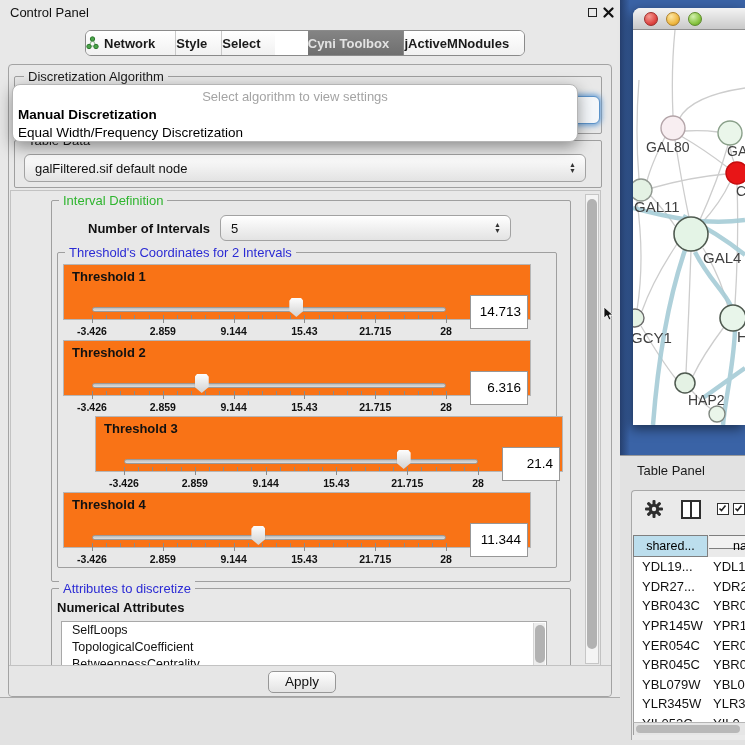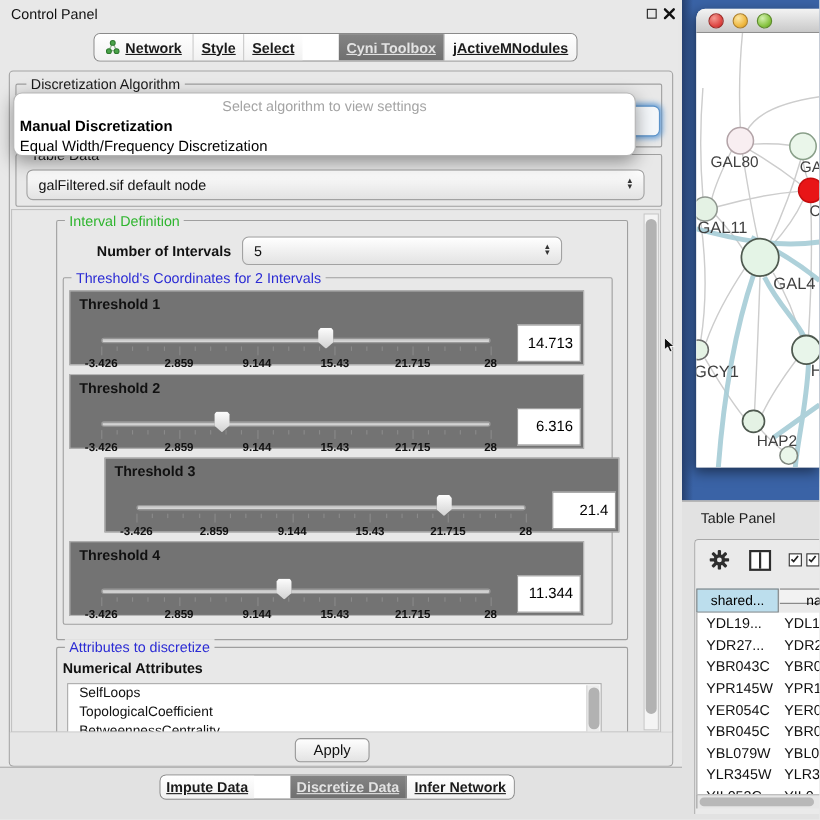--- a/index.html
+++ b/index.html
@@ -11,21 +11,21 @@
   
   #titlebar { left:0; top:0; width:620px; height:24px; background:#e8e8e8; }
   #title-text { left:10px; top:5px; font-size:13px; color:#111; }
   .winbtn { top:6px; width:12px; height:12px; display:flex; align-items:center; justify-content:center; cursor:default; }
   #float-btn { left:586px; }
   #close-btn { left:602px; }
   .sq { width:9px; height:9px; border:1.5px solid #222; background:transparent; }
 
   
   .tabbar { display:flex; border:1px solid #8a8a8a; border-radius:6px; overflow:hidden; background:#fff; }
-  .tab { display:flex; align-items:center; justify-content:center; gap:5px; font-size:13px; font-weight:bold; color:#1a1a1a; background:linear-gradient(#ffffff,#f1f1f1);text-decoration:underline; }
+  .tab { display:flex; align-items:center; justify-content:flex-start; gap:5px; font-size:13px; font-weight:bold; color:#1a1a1a; background:linear-gradient(#ffffff,#f1f1f1); }
   .tab.sep { border-left:1px solid #c9c9c9; }
   .tab.hard { border-left:1px solid #8a8a8a; }
   .tab.selected { background:linear-gradient(#848484,#6f6f6f); color:#e3e3e3; border-left:none;margin-left:33px; }
   #tabrow-top { left:85px; top:30px; width:440px; height:26px; }
   #tabrow-bottom { left:145px; top:704px; width:323px; height:23px; }
 
   
   #content-panel { left:8px; top:64px; width:604px; height:633px; border:1px solid #a3a3a3; border-radius:4px; background:#e8e8e8; }
 
   .groupbox { position:absolute; border:1px solid #9f9f9f; border-radius:2px; }
@@ -48,21 +48,21 @@
   
   #scroll-region { left:10px; top:190px; width:591px; height:476px; border:1px solid #c2c2c2; background:#e8e8e8; overflow:hidden; }
   .vscroll { position:absolute; background:#f4f4f4; border:1px solid #c6c6c6; }
   .vthumb { position:absolute; left:1px; width:10px; background:#b2b2b2; border-radius:6px; }
   #main-vscroll { left:574px; top:3px; width:14px; height:470px; }
   #main-vscroll .vthumb { top:4px; height:450px; }
 
   .boldlab { position:absolute; font-weight:bold; font-size:13px; color:#111; white-space:nowrap; }
 
   
-  .threshold-box { position:absolute; left:52px; width:468px; height:68px; background:#737373; border:1px solid #b6b6b6; }
+  .threshold-box { position:absolute; left:52px; width:468px; height:56px; background:#f97316; border:1px solid #b6b6b6; }
   .th-label { position:absolute; left:8px; top:4px; font-weight:bold; font-size:13px; color:#111; }
   .slider { position:absolute; left:28px; top:30px; width:354px; height:40px; }
   .track { position:absolute; left:0; top:12px; width:100%; height:5px; border:1px solid #9a9a9a; border-radius:3px; background:linear-gradient(#bdbdbd,#dedede); }
   .thumb { position:absolute; top:3px; width:14px; height:19px; background:linear-gradient(#fdfdfd,#d2d2d2); clip-path:polygon(50% 100%, 0 68%, 0 14%, 16% 0, 84% 0, 100% 14%, 100% 68%); filter:drop-shadow(0 0 1px #777); }
   .ticks { position:absolute; left:0; top:20px; width:100%; height:9px; }
   .tick { position:absolute; top:0; width:1px; height:4px; background:#8a8a8a; }
   .tick.major { height:8px; }
   .tick-labels { position:absolute; left:0; top:30px; width:100%; height:12px; }
   .tick-label { position:absolute; transform:translateX(-50%); font-size:10.5px; font-weight:bold; color:#111; white-space:nowrap; }
   .th-value { position:absolute; left:406px; top:30px; width:58px; height:34px; background:#fff; border:1px solid #979797; font-size:13.5px; color:#000; text-align:right; line-height:32px; padding-right:6px; }
@@ -382,31 +382,20 @@
 
     <div class="vscroll abs" id="main-vscroll">
         <div class="vthumb"></div>
       </div>
   </div>
 
   <div class="abs" id="apply-strip"></div>
   <div class="abs" id="apply-btn">Apply</div>
 
   <div class="abs" id="bottom-strip"></div>
-  <div class="abs tabbar" id="tabrow-bottom">
-    <div class="tab" style="width:95px;">
-        <span>Impute Data</span>
-      </div>
-    <div class="tab selected" style="width:118px;">
-        <span>Discretize Data</span>
-      </div>
-    <div class="tab hard" style="width:110px;">
-        <span>Infer Network</span>
-      </div>
-  </div>
 
   <div class="abs" id="blue-area"></div>
 
   <div class="abs" id="macwin">
     <div id="mw-titlebar">
       <div class="light" id="light-red"></div>
       <div class="light" id="light-yellow"></div>
       <div class="light" id="light-green"></div>
     </div>
     <div id="mw-canvas">

